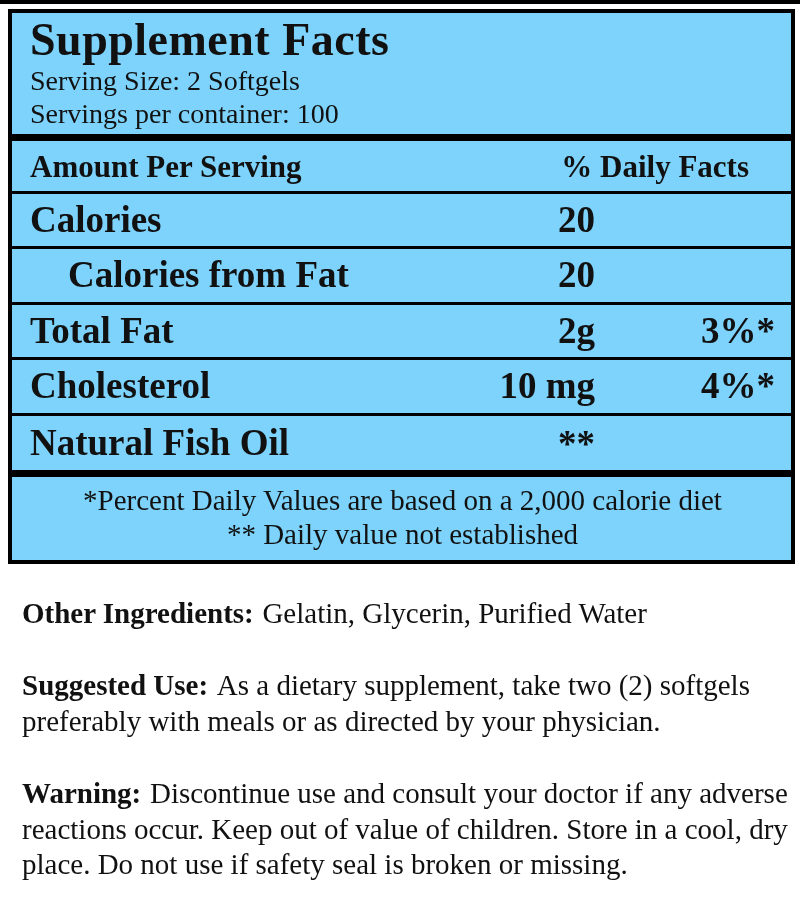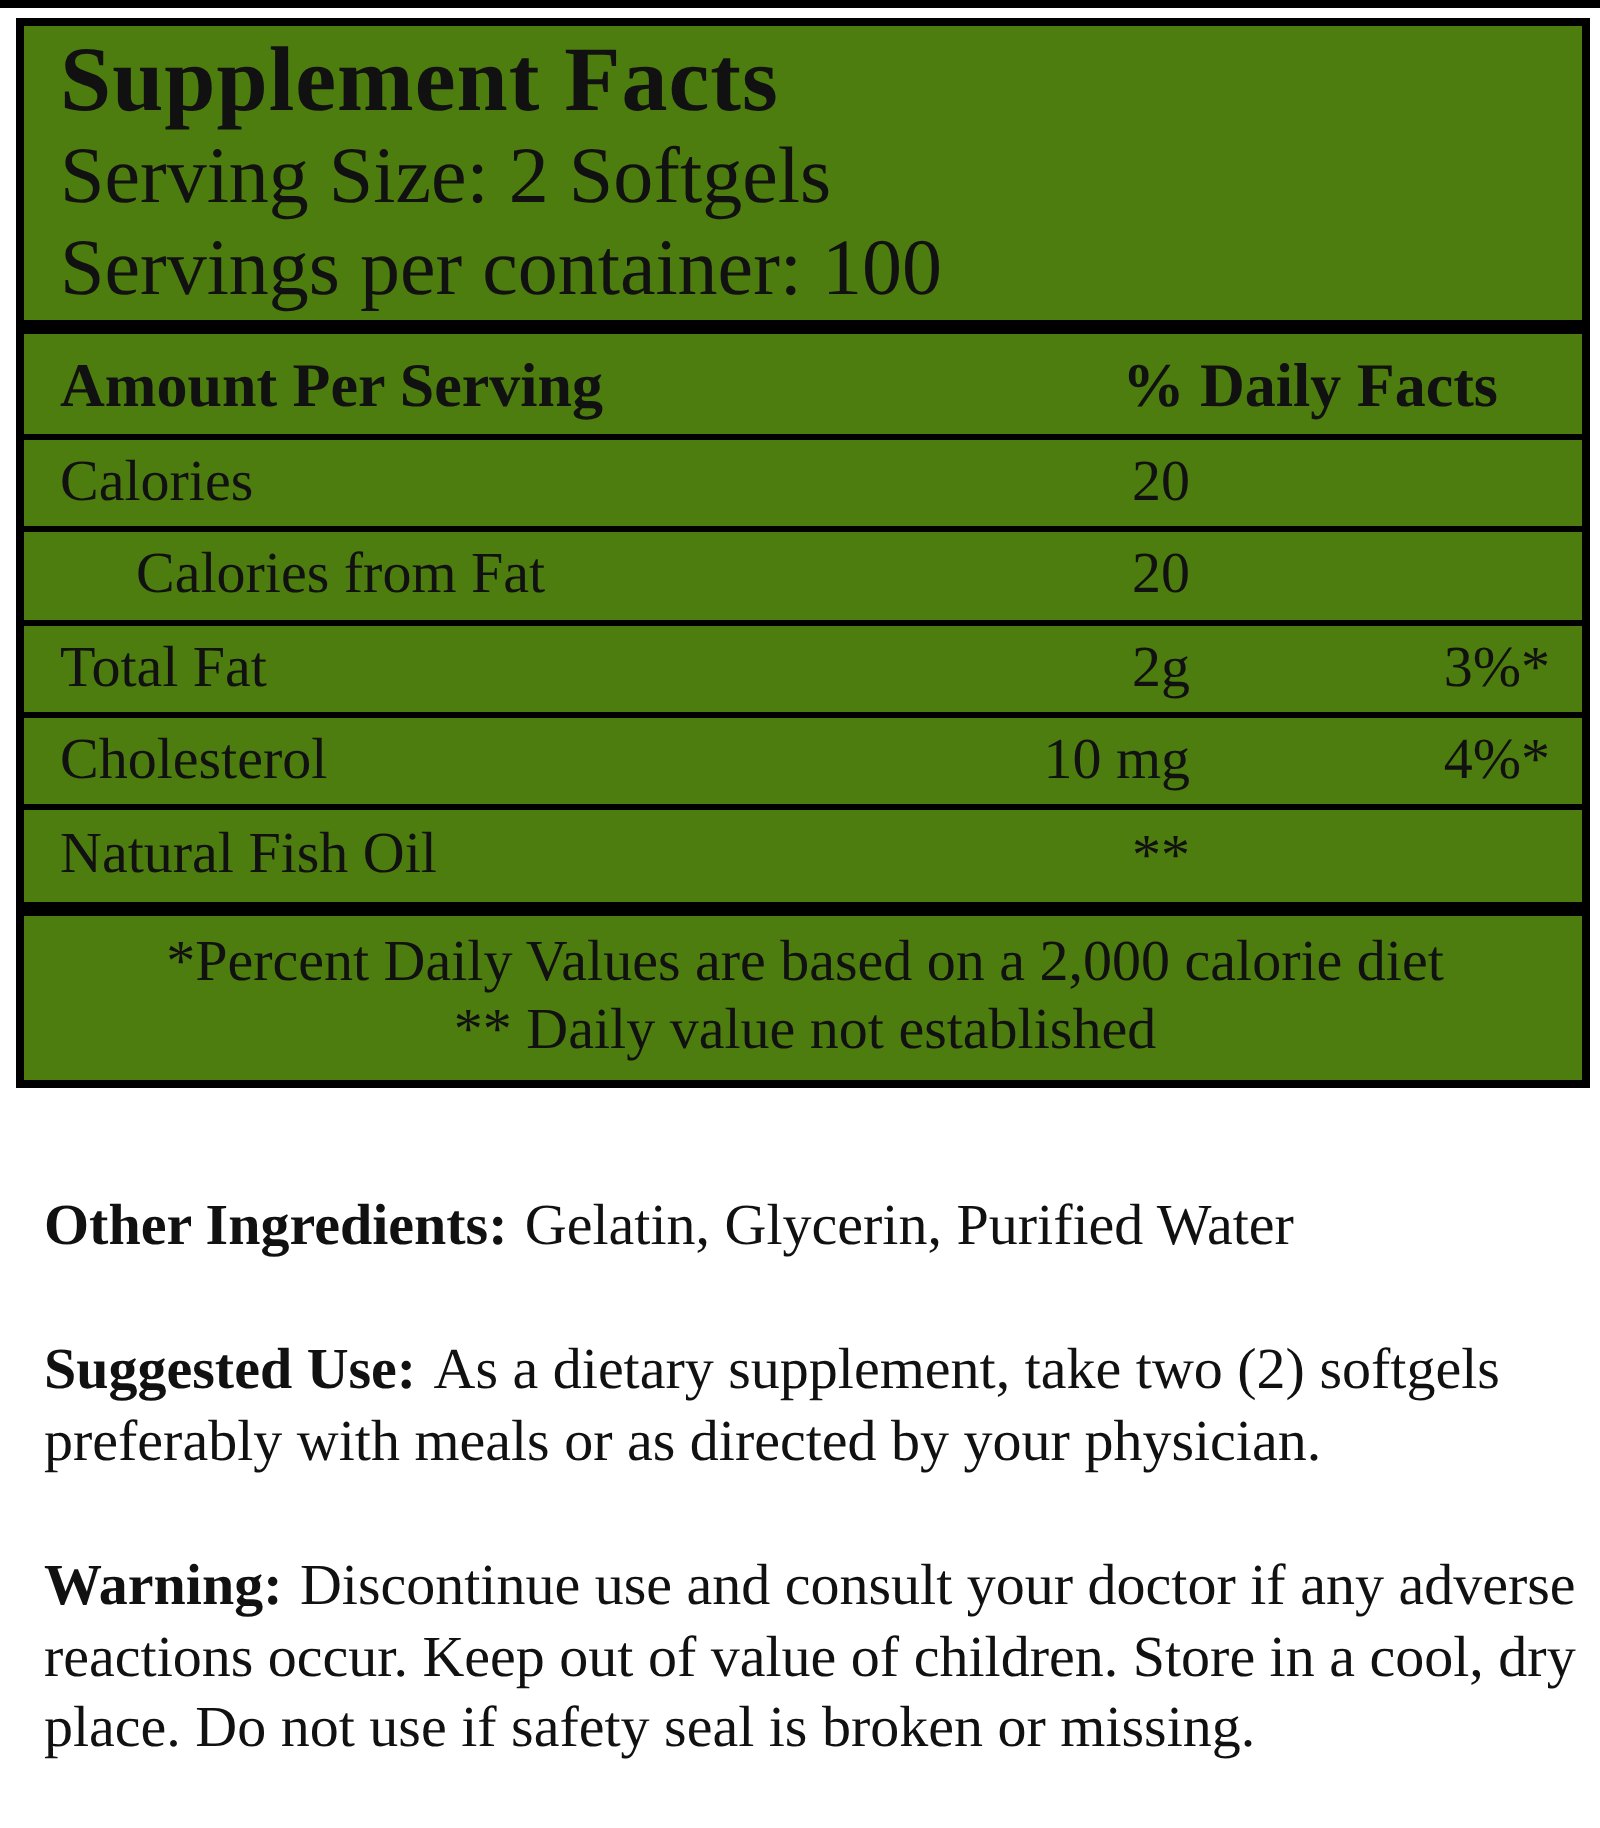--- a/index.html
+++ b/index.html
@@ -4,38 +4,39 @@
 <style>
   html, body { margin:0; padding:0; }
   body {
     width:800px; height:914px; background:#ffffff; position:relative;
     font-family:"Liberation Serif", serif; color:#111111; overflow:hidden;
   }
   .top-line { position:absolute; top:0; left:0; width:800px; height:4px; background:#000; }
 
   .facts-box {
     position:absolute; top:9px; left:8px; width:787px; box-sizing:border-box;
-    border:4px solid #000; background:#4d7c0f;
+    border:4px solid #000; background:#7dd3fc;
   }
   .panel-title {
     font-size:46px; font-weight:bold; line-height:1.02;
     padding:4px 14px 0 18px; letter-spacing:0.5px;
   }
-  .serving-line { font-size:40px; line-height:1.1; padding:2px 14px 0 18px; }
+  .serving-line { font-size:28px; line-height:1.1; padding:2px 14px 0 18px; }
   .thick-bar { height:7px; background:#000; margin-top:4px; }
 
   .col-header {
     display:flex; justify-content:space-between; align-items:center;
     font-size:31px; font-weight:bold; padding:8px 42px 6px 18px;
     border-bottom:3px solid #000;
   }
   .nutrient-row {
     display:grid; grid-template-columns:1fr 150px 180px; align-items:center;
-    font-size:29px; line-height:1.15; padding:5px 16px 5px 18px;
+    font-size:37px; line-height:1.15; padding:5px 16px 5px 18px;
     border-bottom:3px solid #000;
+    font-weight:bold;
   }
   .nutrient-row.last { border-bottom:none; }
   .nutrient-row .amt { text-align:right; }
   .nutrient-row .dv  { text-align:right; }
   .nutrient-row .amt.top, .nutrient-row .dv.top { align-self:start; padding-top:2px; }
   .indent1 { padding-left:38px; }
   .indent2 { padding-left:30px; }
 
   .footnotes { font-size:29px; line-height:1.18; padding:6px 14px 8px 16px; }
   .footnote { margin:0;text-align:center; }

